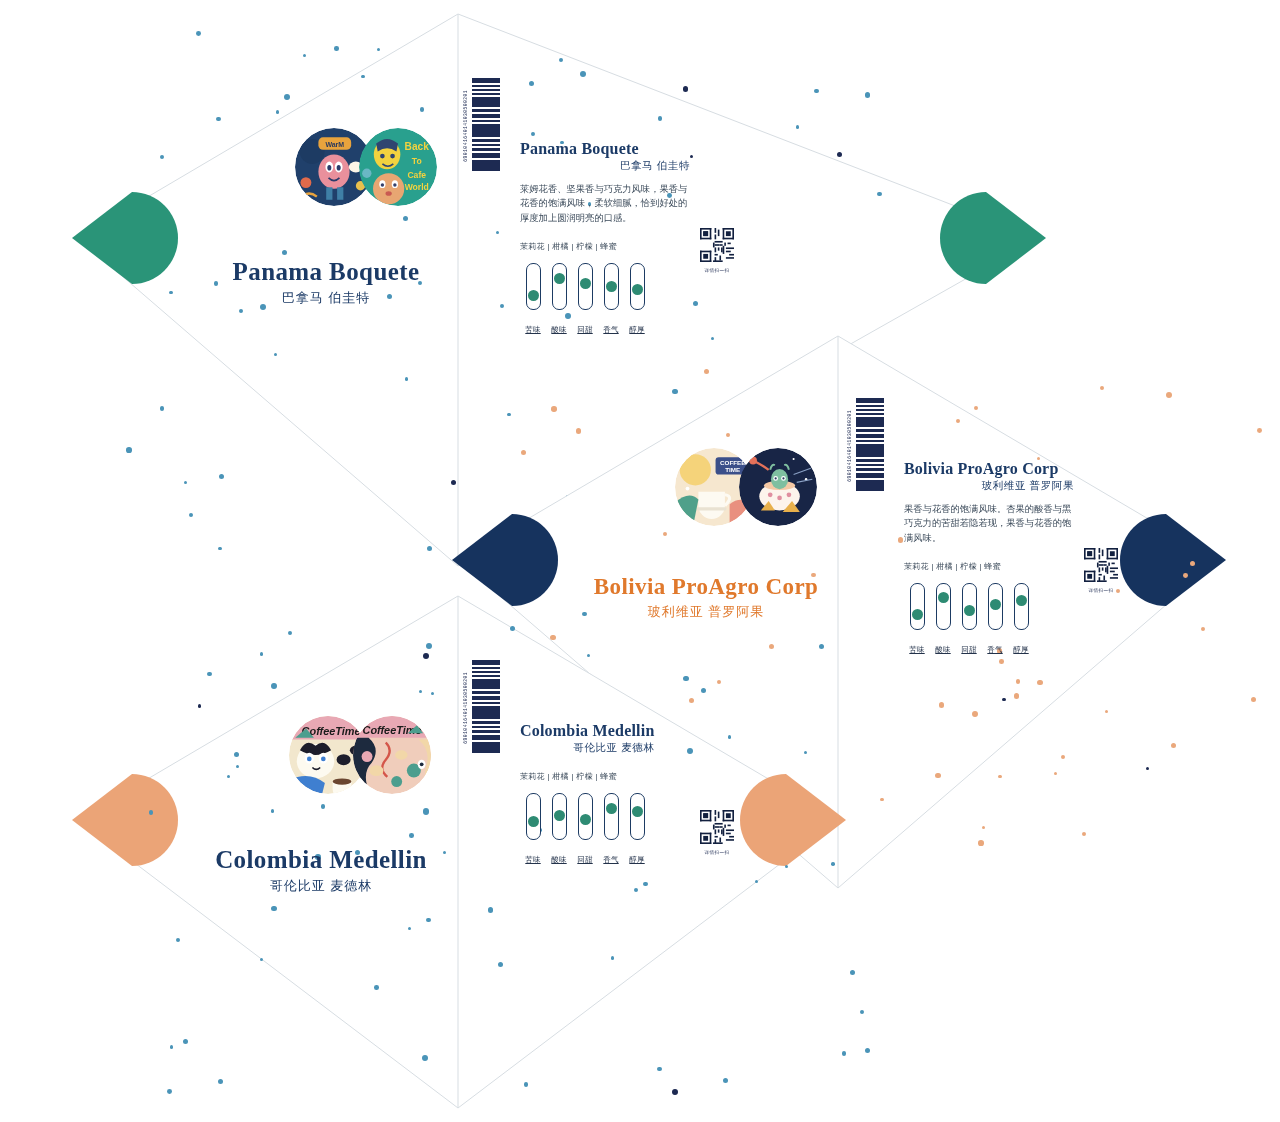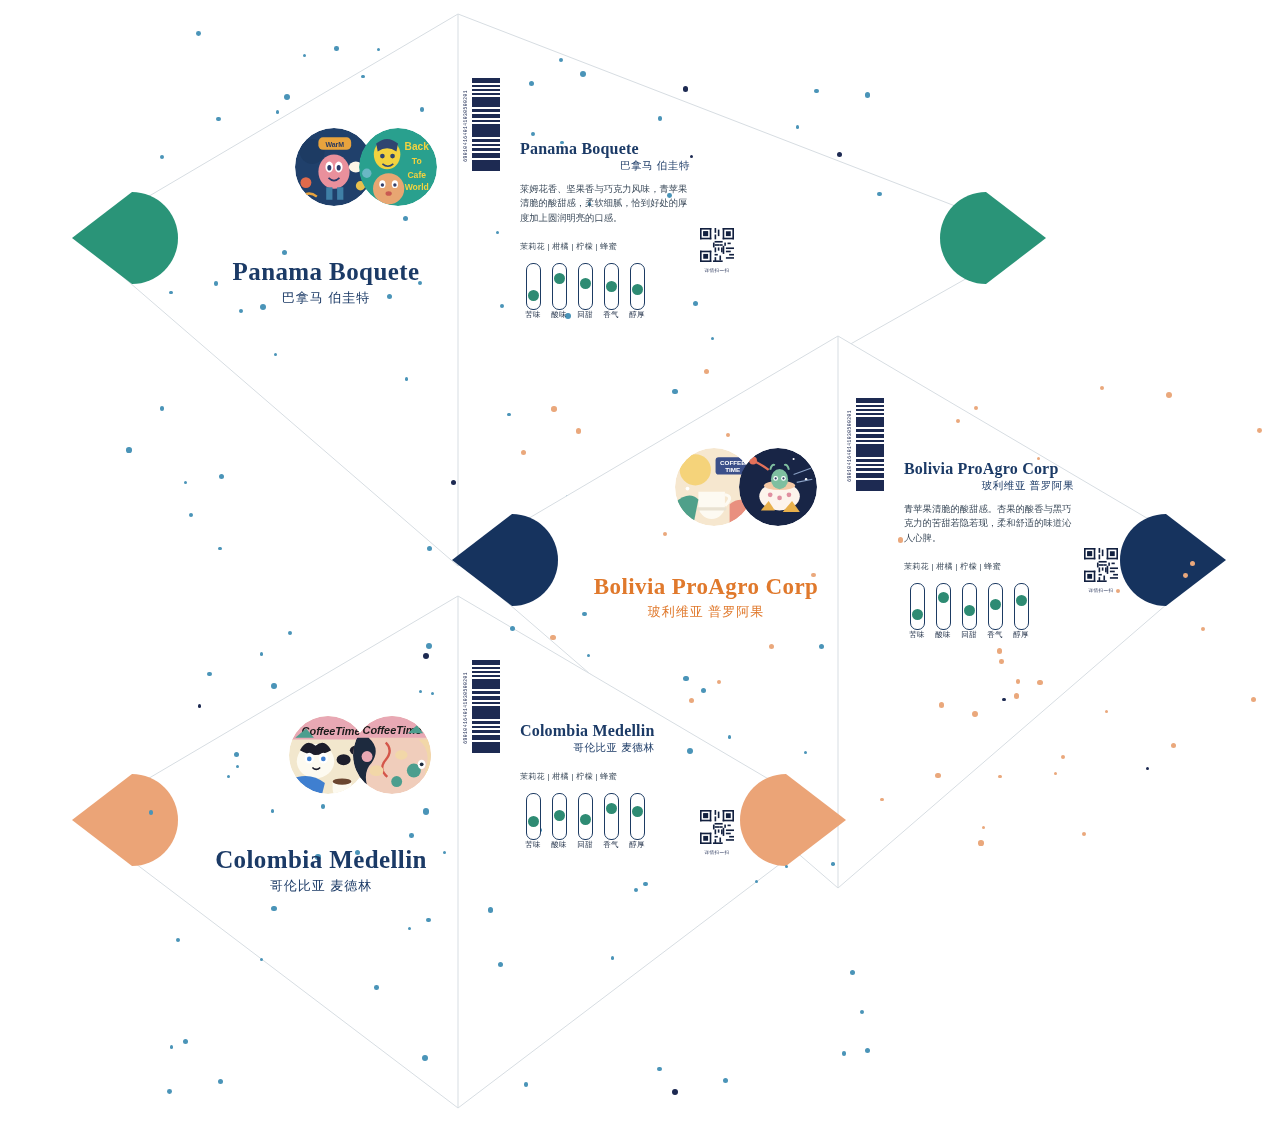--- a/index.html
+++ b/index.html
@@ -38,21 +38,21 @@
   .info-desc{font-size:9.3px;line-height:1.55;color:#3b4a5a;width:170px;margin-top:9px;}
   .notes{font-size:8px;color:#3b4a5a;margin-top:16px;letter-spacing:.3px;white-space:nowrap;}
 
   
   .meters{display:flex;margin-top:11px;}
   .meter{width:26px;text-align:center;}
   .meter .track{width:13px;height:45px;border:1.3px solid #1d3b63;
      border-radius:7px;margin:0 auto;position:relative;background:#fff;}
   .meter .knob{position:absolute;left:50%;width:11px;height:11px;
      margin-left:-5.5px;border-radius:50%;background:#2e8b73;}
-  .meter .mlabel{font-size:7.5px;color:#23324a;margin-top:0;letter-spacing:.2px;}
+  .meter .mlabel{font-size:7.5px;color:#23324a;margin-top:15px;letter-spacing:.2px;text-decoration:underline;}
 
   
   .qrbox{position:absolute;text-align:center;}
   .qrbox .qcap{font-size:4.6px;color:#1d2a52;margin-top:1.5px;letter-spacing:.4px;}
 
   
   .dot{position:absolute;border-radius:50%;}
 </style>
 </head>
 <body>
@@ -215,21 +215,21 @@
             <i style="height: 2px; background: rgb(255, 255, 255);"></i>
             <i style="height: 5px; background: rgb(29, 42, 82);"></i>
             <i style="height: 2px; background: rgb(255, 255, 255);"></i>
             <i style="height: 11px; background: rgb(29, 42, 82);"></i>
           </div>
           <div class="num">6901041640141030500201</div>
         </div>
         <div style="position: absolute; left: 48px; top: 62px;">
           <div class="info-title" style="color: rgb(27, 58, 102);">Panama Boquete</div>
           <div class="info-sub" style="color: rgb(27, 58, 102); text-align: right;">巴拿马 伯圭特</div>
-          <div class="info-desc">莱姆花香、坚果香与巧克力风味，青苹果清脆的酸甜感，柔软细腻，恰到好处的厚度加上圆润明亮的口感。</div>
+          <div class="info-desc">莱姆花香、坚果香与巧克力风味，果香与花香的饱满风味，柔软细腻，恰到好处的厚度加上圆润明亮的口感。</div>
           <div class="notes">茉莉花 | 柑橘 | 柠檬 | 蜂蜜</div>
           <div class="meters">
             <div class="meter">
               <div class="track">
                 <div class="knob" style="top: 25.7px;"></div>
               </div>
               <div class="mlabel">苦味</div>
             </div>
             <div class="meter">
               <div class="track">
@@ -457,21 +457,21 @@
             <i style="height: 2px; background: rgb(255, 255, 255);"></i>
             <i style="height: 5px; background: rgb(29, 42, 82);"></i>
             <i style="height: 2px; background: rgb(255, 255, 255);"></i>
             <i style="height: 11px; background: rgb(29, 42, 82);"></i>
           </div>
           <div class="num">6901041640141030500201</div>
         </div>
         <div style="position: absolute; left: 48px; top: 62px;">
           <div class="info-title" style="color: rgb(27, 58, 102);">Bolivia ProAgro Corp</div>
           <div class="info-sub" style="color: rgb(27, 58, 102); text-align: right;">玻利维亚 普罗阿果</div>
-          <div class="info-desc">青苹果清脆的酸甜感。杏果的酸香与黑巧克力的苦甜若隐若现，柔和舒适的味道沁人心脾。</div>
+          <div class="info-desc">果香与花香的饱满风味。杏果的酸香与黑巧克力的苦甜若隐若现，果香与花香的饱满风味。</div>
           <div class="notes">茉莉花 | 柑橘 | 柠檬 | 蜂蜜</div>
           <div class="meters">
             <div class="meter">
               <div class="track">
                 <div class="knob" style="top: 24.4px;"></div>
               </div>
               <div class="mlabel">苦味</div>
             </div>
             <div class="meter">
               <div class="track">

